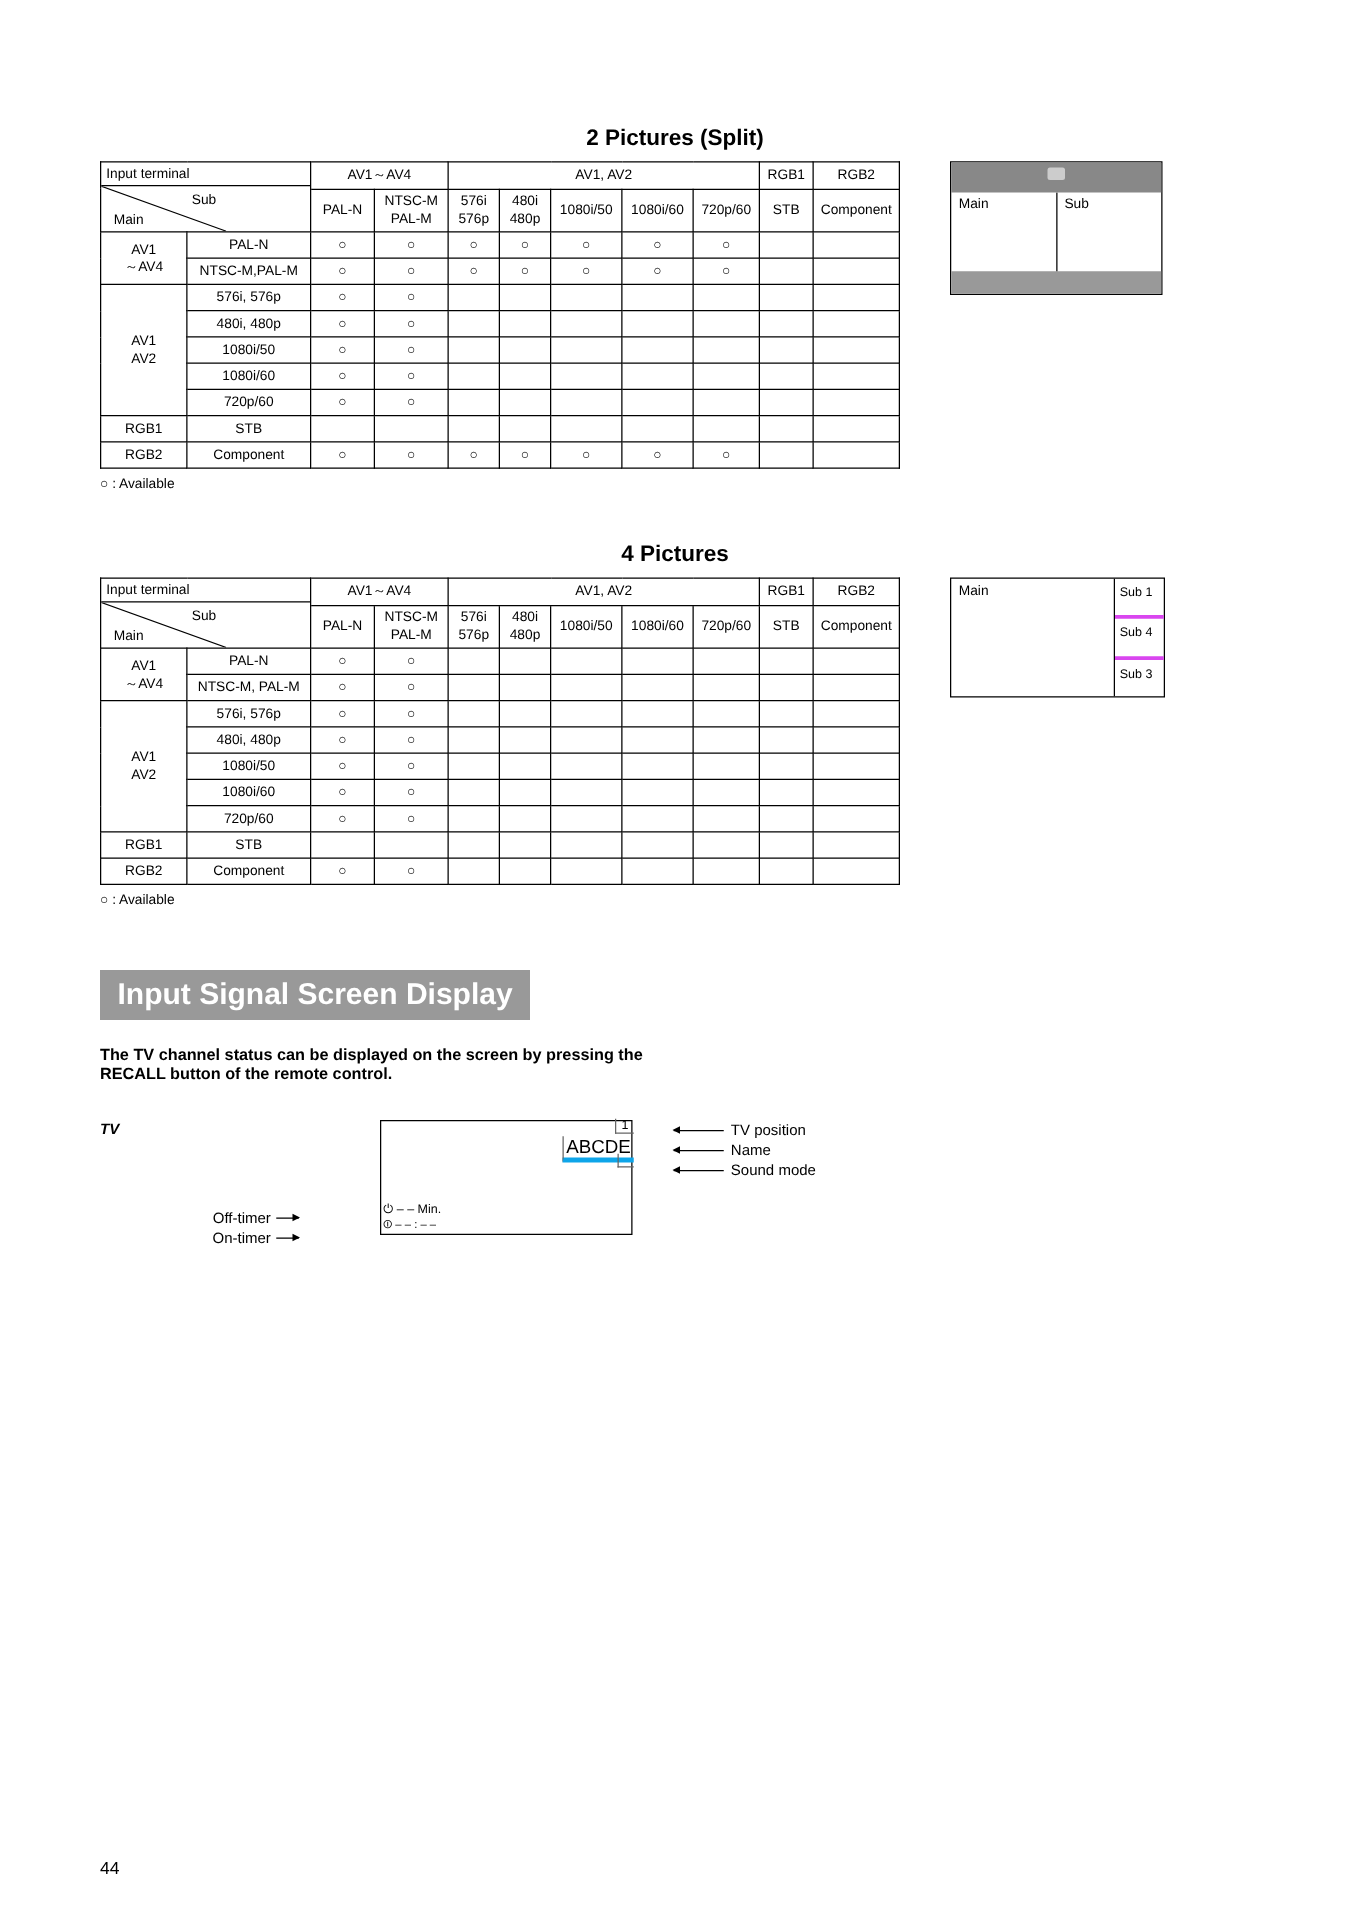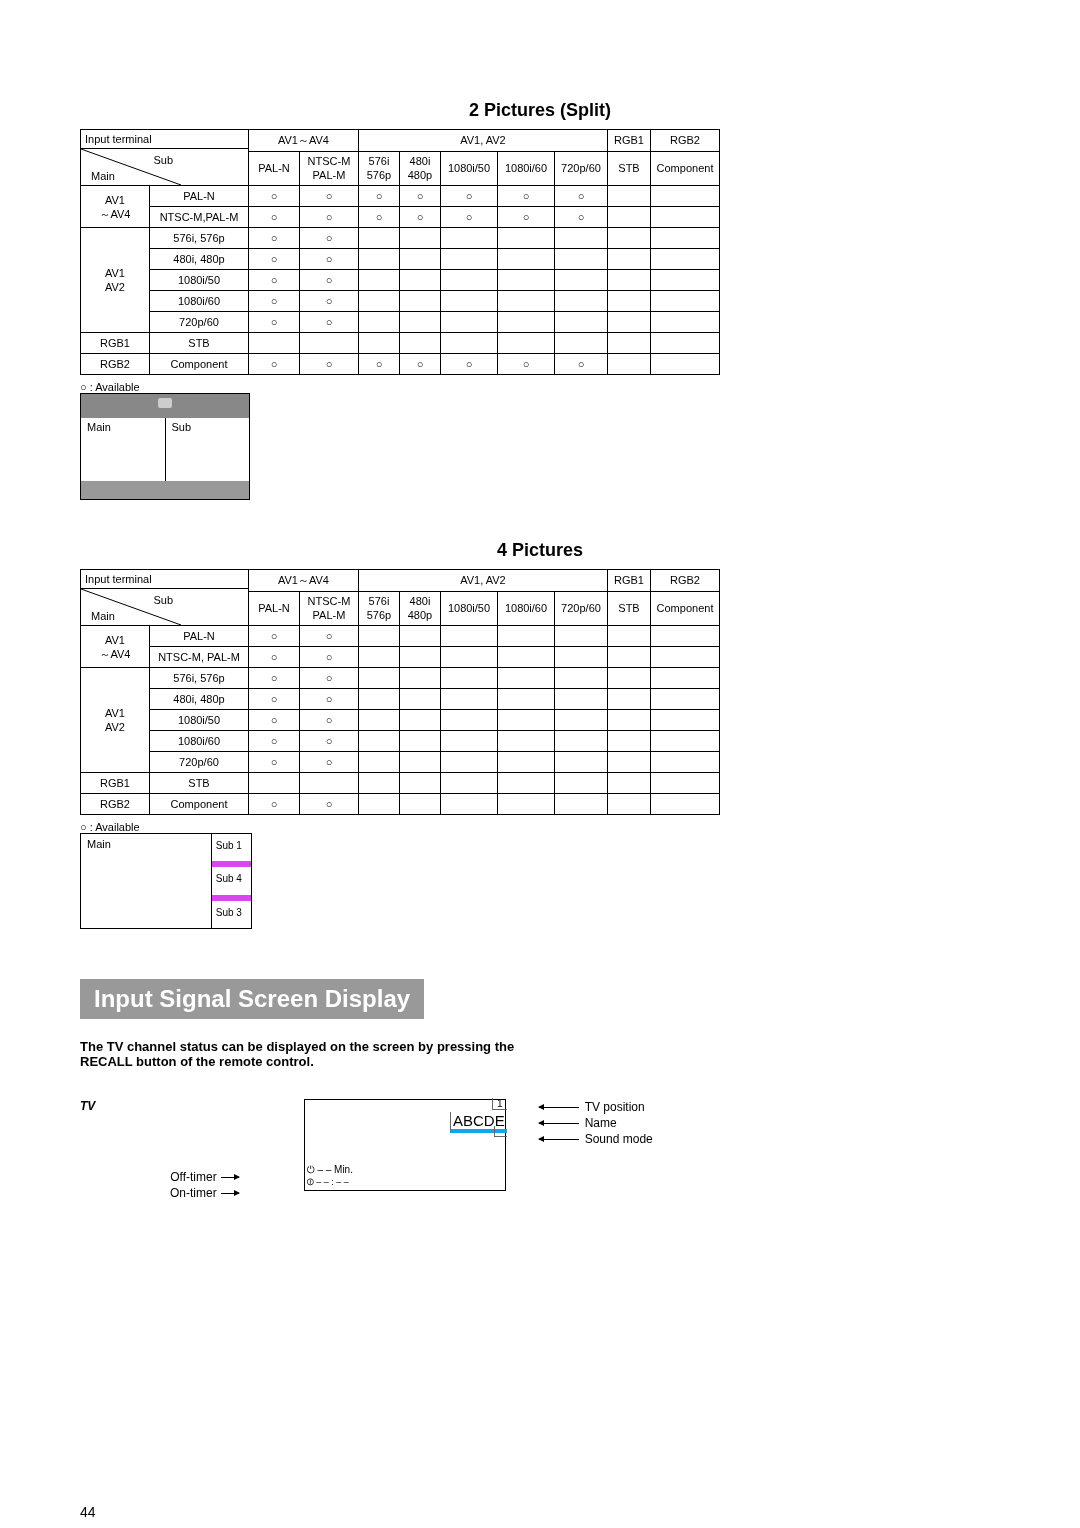--- a/index.html
+++ b/index.html
@@ -12,22 +12,22 @@
     color: #000;
   }
   .section-title {
     font-weight: bold;
     font-size: 18px;
     margin: 40px 0 8px 0;
     text-align: center;
   }
   .row {
     display: flex;
+    gap: 40px;
     align-items: flex-start;
-    flex-direction: column;
   }
   table.grid {
     border-collapse: collapse;
   }
   table.grid td, table.grid th {
     border: 1px solid #000;
     padding: 2px 4px;
     text-align: center;
     font-weight: normal;
     font-size: 11px;
@@ -92,21 +92,21 @@
     font-size:11px;
     height:86px;
   }
   .four-dia .subs {
     flex:1;
     display:flex;
     flex-direction:column;
   }
   .four-dia .subs > div {
     flex:1;
-    border-bottom:6px solid #d946ef;
+    border-bottom:3px solid #d946ef;
     padding:6px 4px;
     font-size:10px;
   }
   .four-dia .subs > div:last-child { border-bottom:none; }
 
   
   .banner {
     background:#999;
     color:#fff;
     font-weight:bold;
@@ -135,21 +135,21 @@
   .osd-timer-off { position:absolute; bottom:14px; left:2px; font-size:10px; }
   .osd-timer-on { position:absolute; bottom:2px; left:2px; font-size:9px; }
   .osd-arrows-right { padding-top:-4px; }
   .osd-arrows-right div { height:16px; display:flex; align-items:center; gap:6px;}
   .arrow-line { width:40px; height:1px; background:#000; position:relative;}
   .arrow-line::after { content:""; position:absolute; right:-1px; top:-3px; border-left:6px solid #000; border-top:3.5px solid transparent; border-bottom:3.5px solid transparent;}
   .arrow-line.rev::after { left:-1px; right:auto; border-left:none; border-right:6px solid #000;}
 
   .page-num {
     position: fixed;
-    bottom: 8px;
+    bottom: 26px;
     left: 80px;
     font-size: 14px;
   }
 </style>
 </head>
 <body>
 
 
 
 

